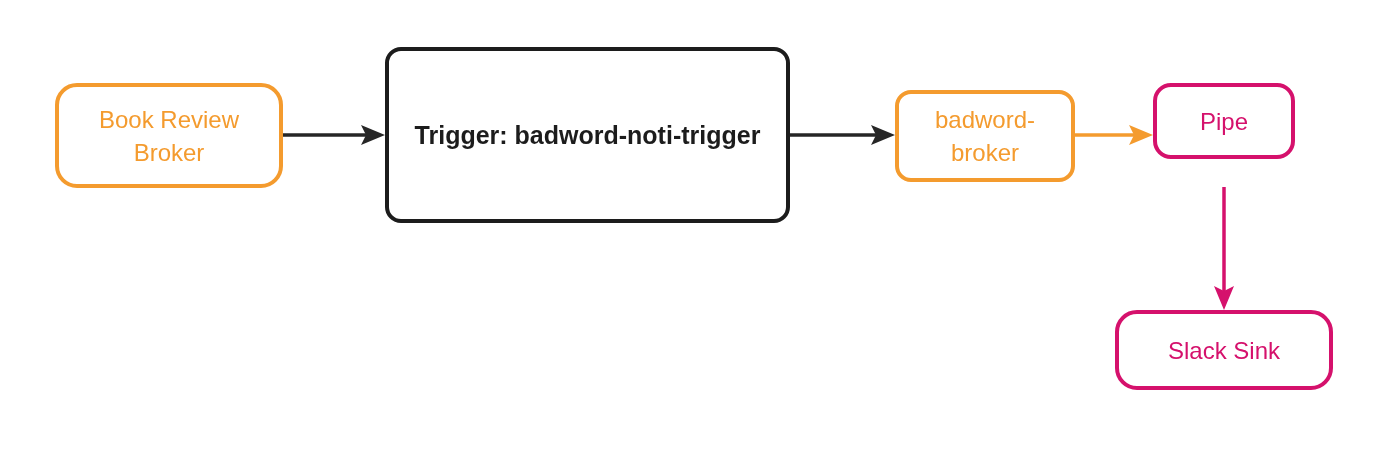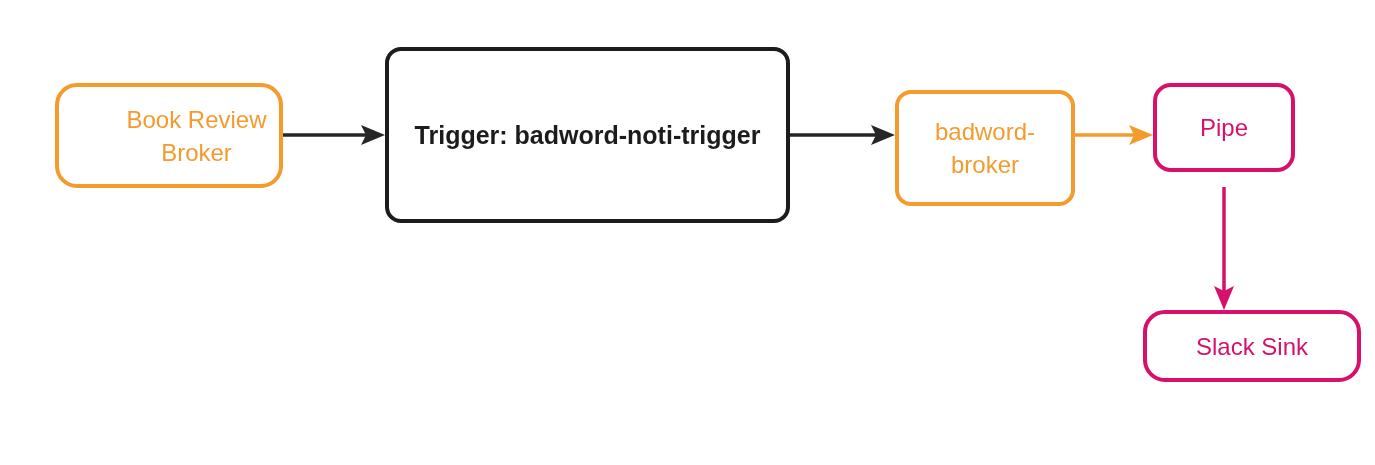--- a/index.html
+++ b/index.html
@@ -41,48 +41,46 @@
     color: var(--color-pink);
   }
   .node-black {
     border: 4px solid var(--color-black);
     color: var(--color-black);
   }
 
   #node-book-review-broker {
     left: 55px; top: 83px; width: 228px; height: 105px;
     border-radius: 22px;
-    justify-content: flex-end;
   }
   #node-book-review-broker .label { max-width: 165px; }
 
   #node-trigger {
     left: 385px; top: 47px; width: 405px; height: 176px;
     border-radius: 16px;
     font-size: 25px;
     line-height: 34px;
   }
   #node-trigger .trigger-lines { width: 100%; }
   .bold { font-weight: bold; }
 
   #node-badword-broker {
-    left: 895px; top: 90px; width: 180px; height: 116px;
+    left: 895px; top: 90px; width: 180px; height: 92px;
     border-radius: 16px;
   }
   #node-badword-broker .label { max-width: 130px; }
 
   #node-pipe {
-    left: 1153px; top: 83px; width: 142px; height: 89px;
+    left: 1153px; top: 83px; width: 142px; height: 76px;
     border-radius: 18px;
   }
 
   #node-slack-sink {
-    left: 1115px; top: 310px; width: 218px; height: 72px;
+    left: 1115px; top: 310px; width: 218px; height: 80px;
     border-radius: 22px;
-    margin-left: 28px;
   }
 
   svg.edges {
     position: absolute;
     left: 0; top: 0;
     width: 1375px;
     height: 465px;
     pointer-events: none;
   }
   .edge-line { stroke-width: 3.5px; fill: none; }

